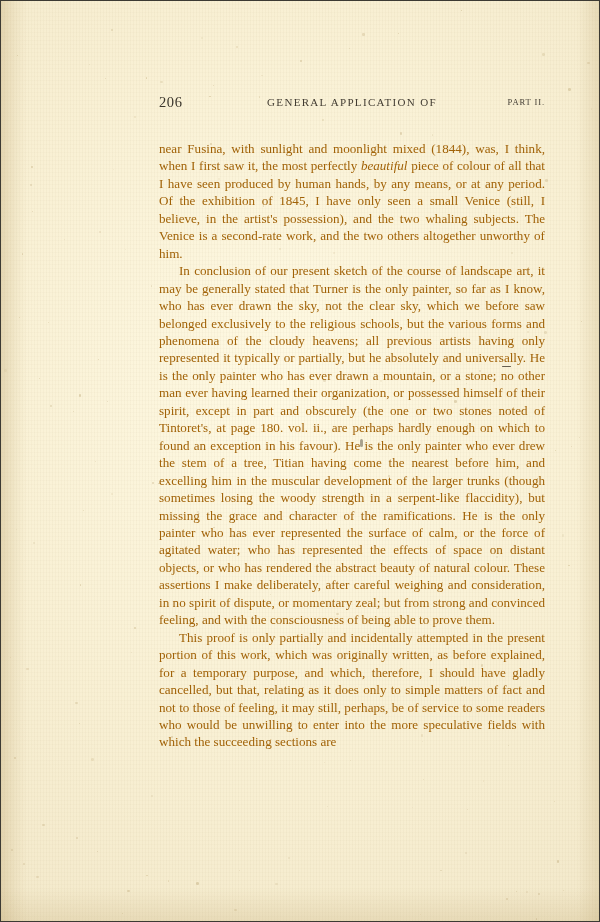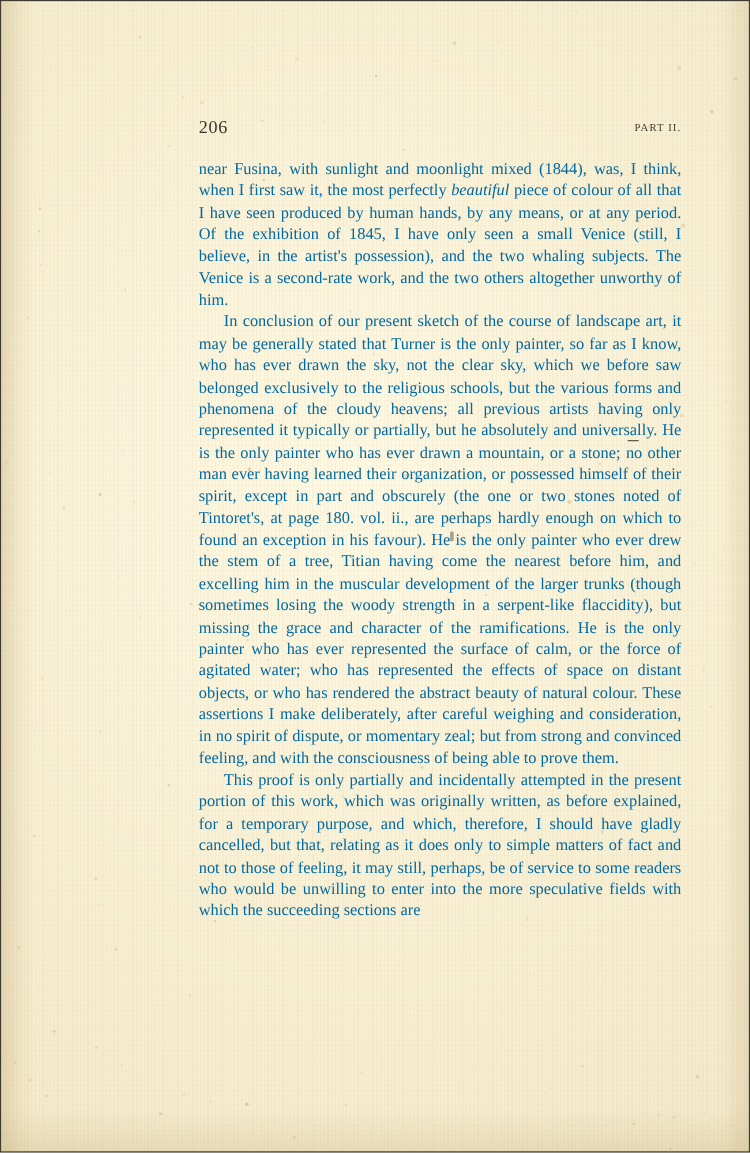--- a/index.html
+++ b/index.html
@@ -117,26 +117,26 @@
   }
   .head-part {
     position: absolute;
     right: 0; top: 3px;
     font-size: 8.6px;
     letter-spacing: 0.10em;
     color: #443e34;
   }
 
   .body-text {
-    margin-top: 14px;
+    margin-top: 28px;
     font-size: 13.1px;
     line-height: 17.45px;
     text-align: justify;
     text-justify: inter-word;
-    color: #0369a1;
+    color: #a16207;
     -webkit-font-smoothing: antialiased;
   }
   .body-text p {
     margin: 0;
     text-indent: 20px;
   }
   .body-text p.first {
     text-indent: 0;
   }
   .body-text em {
@@ -364,20 +364,21 @@
       <div class="speck" style="width: 1.22px; height: 1.22px; left: 95.6px; top: 850px; opacity: 0.34;"></div>
       <div class="speck" style="width: 2.65px; height: 2.65px; left: 555.8px; top: 859.2px; opacity: 0.4;"></div>
       <div class="speck" style="width: 0.83px; height: 0.83px; left: 420.5px; top: 740px; opacity: 0.2;"></div>
       <div class="speck" style="width: 1.21px; height: 1.21px; left: 72.1px; top: 409.8px; opacity: 0.31;"></div>
     </div>
 
   <div class="content">
 
     <div class="running-head">
       <span class="folio">206</span>
+      <span class="head-title">GENERAL APPLICATION OF</span>
       <span class="head-part">PART II.</span>
     </div>
 
     <div class="body-text" id="body-text">
         <p class="first"><span>near Fusina, with sunlight and moonlight mixed (1844), was, I think, when I first saw it, the most perfectly </span><em>beautiful</em><span> piece of colour of all that I have seen produced by human hands, by any means, or at any period.  Of the exhibition of 1845, I have only seen a small Venice (still, I believe, in the artist's possession), and the two whaling subjects.  The Venice is a second-rate work, and the two others altogether unworthy of him.</span></p>
         <p><span>In conclusion of our present sketch of the course of landscape art, it may be generally stated that Turner is the only painter, so far as I know, who has ever drawn the sky, not the clear sky, which we before saw belonged exclusively to the religious schools, but the various forms and phenomena of the cloudy heavens; all previous artists having only represented it typically or partially, but he absolutely and universally.  He is the only painter who has ever drawn a mountain, or a stone; </span><span class="inkmark">no</span><span> other man ever having learned their organization, or possessed himself of their spirit, except in part and obscurely (the one or two stones noted of Tintoret's, at page 180. vol. ii., are perhaps hardly enough on which to found an exception in his favour).  He</span><span class="inkdot"></span><span> is the only painter who ever drew the stem of a tree, Titian having come the nearest before him, and excelling him in the muscular development of the larger trunks (though sometimes losing the woody strength in a serpent-like flaccidity), but missing the grace and character of the ramifications. He is the only painter who has ever represented the surface of calm, or the force of agitated water; who has represented the effects of space on distant objects, or who has rendered the abstract beauty of natural colour.  These assertions I make deliberately, after careful weighing and consideration, in no spirit of dispute, or momentary zeal; but from strong and convinced feeling, and with the consciousness of being able to prove them.</span></p>
         <p><span>This proof is only partially and incidentally attempted in the present portion of this work, which was originally written, as before explained, for a temporary purpose, and which, therefore, I should have gladly cancelled, but that, relating as it does only to simple matters of fact and not to those of feeling, it may still, perhaps, be of service to some readers who would be unwilling to enter into the more speculative fields with which the succeeding sections are</span></p>
       </div>
 
   </div>

